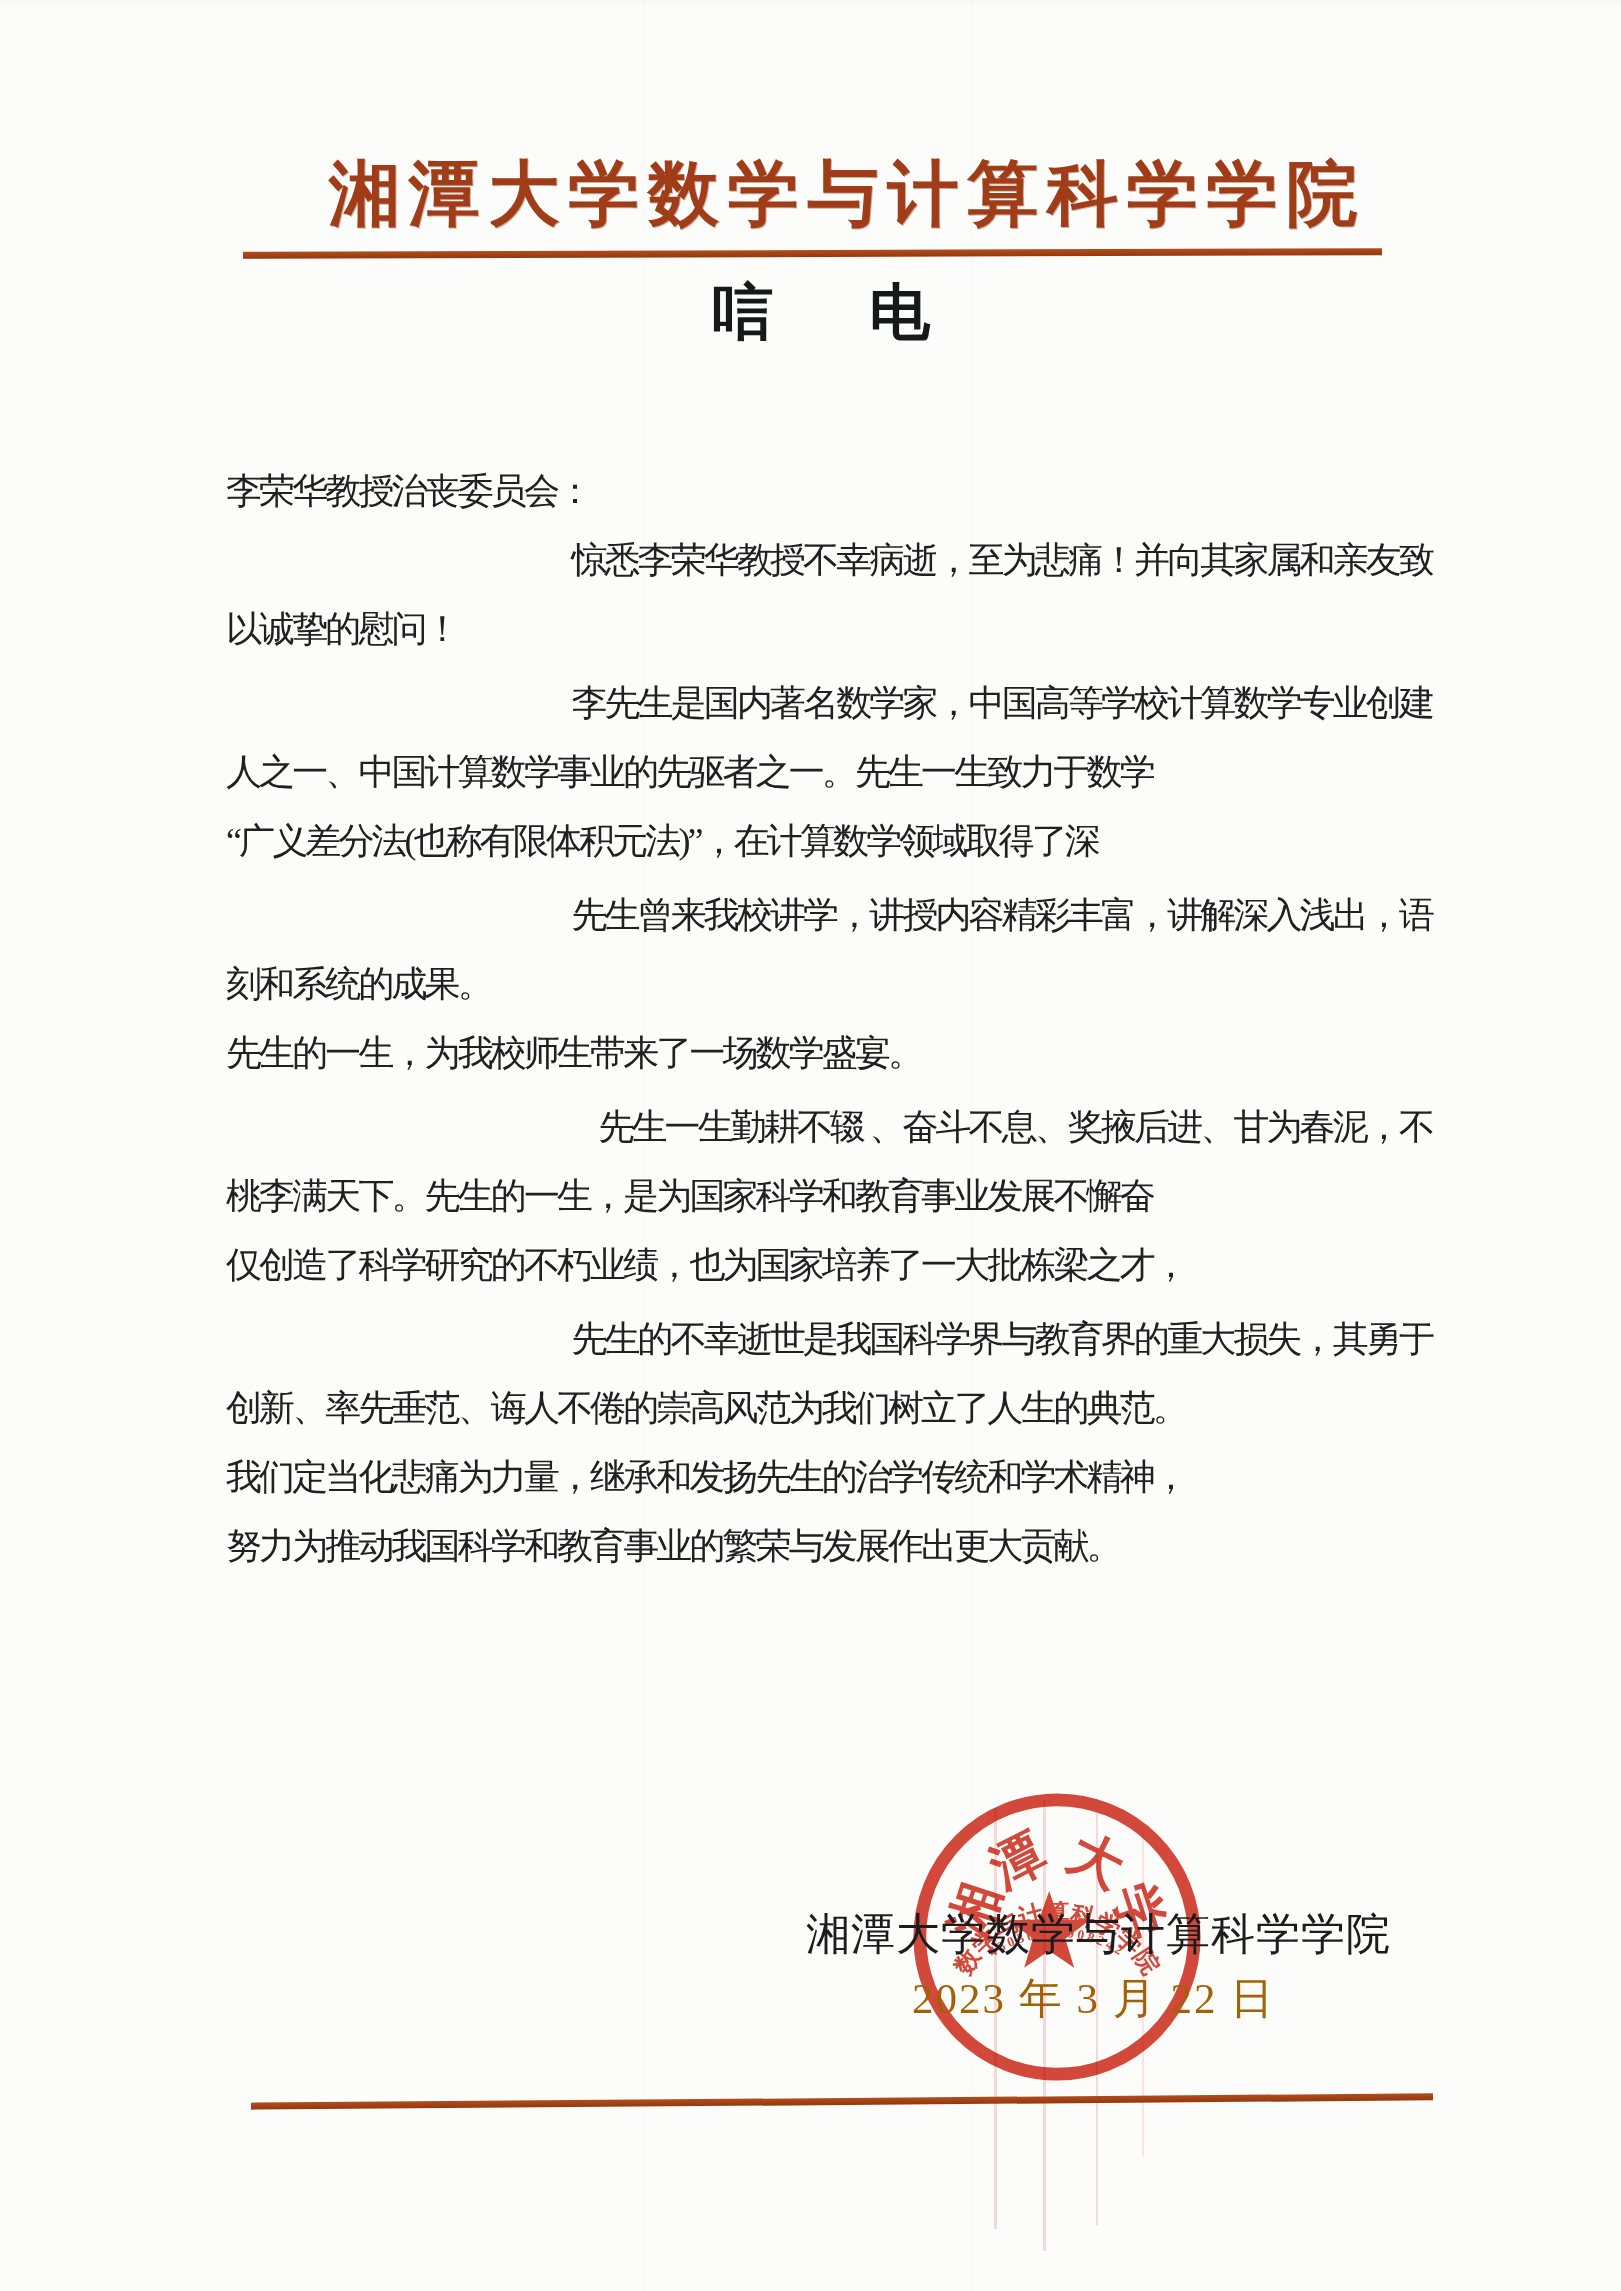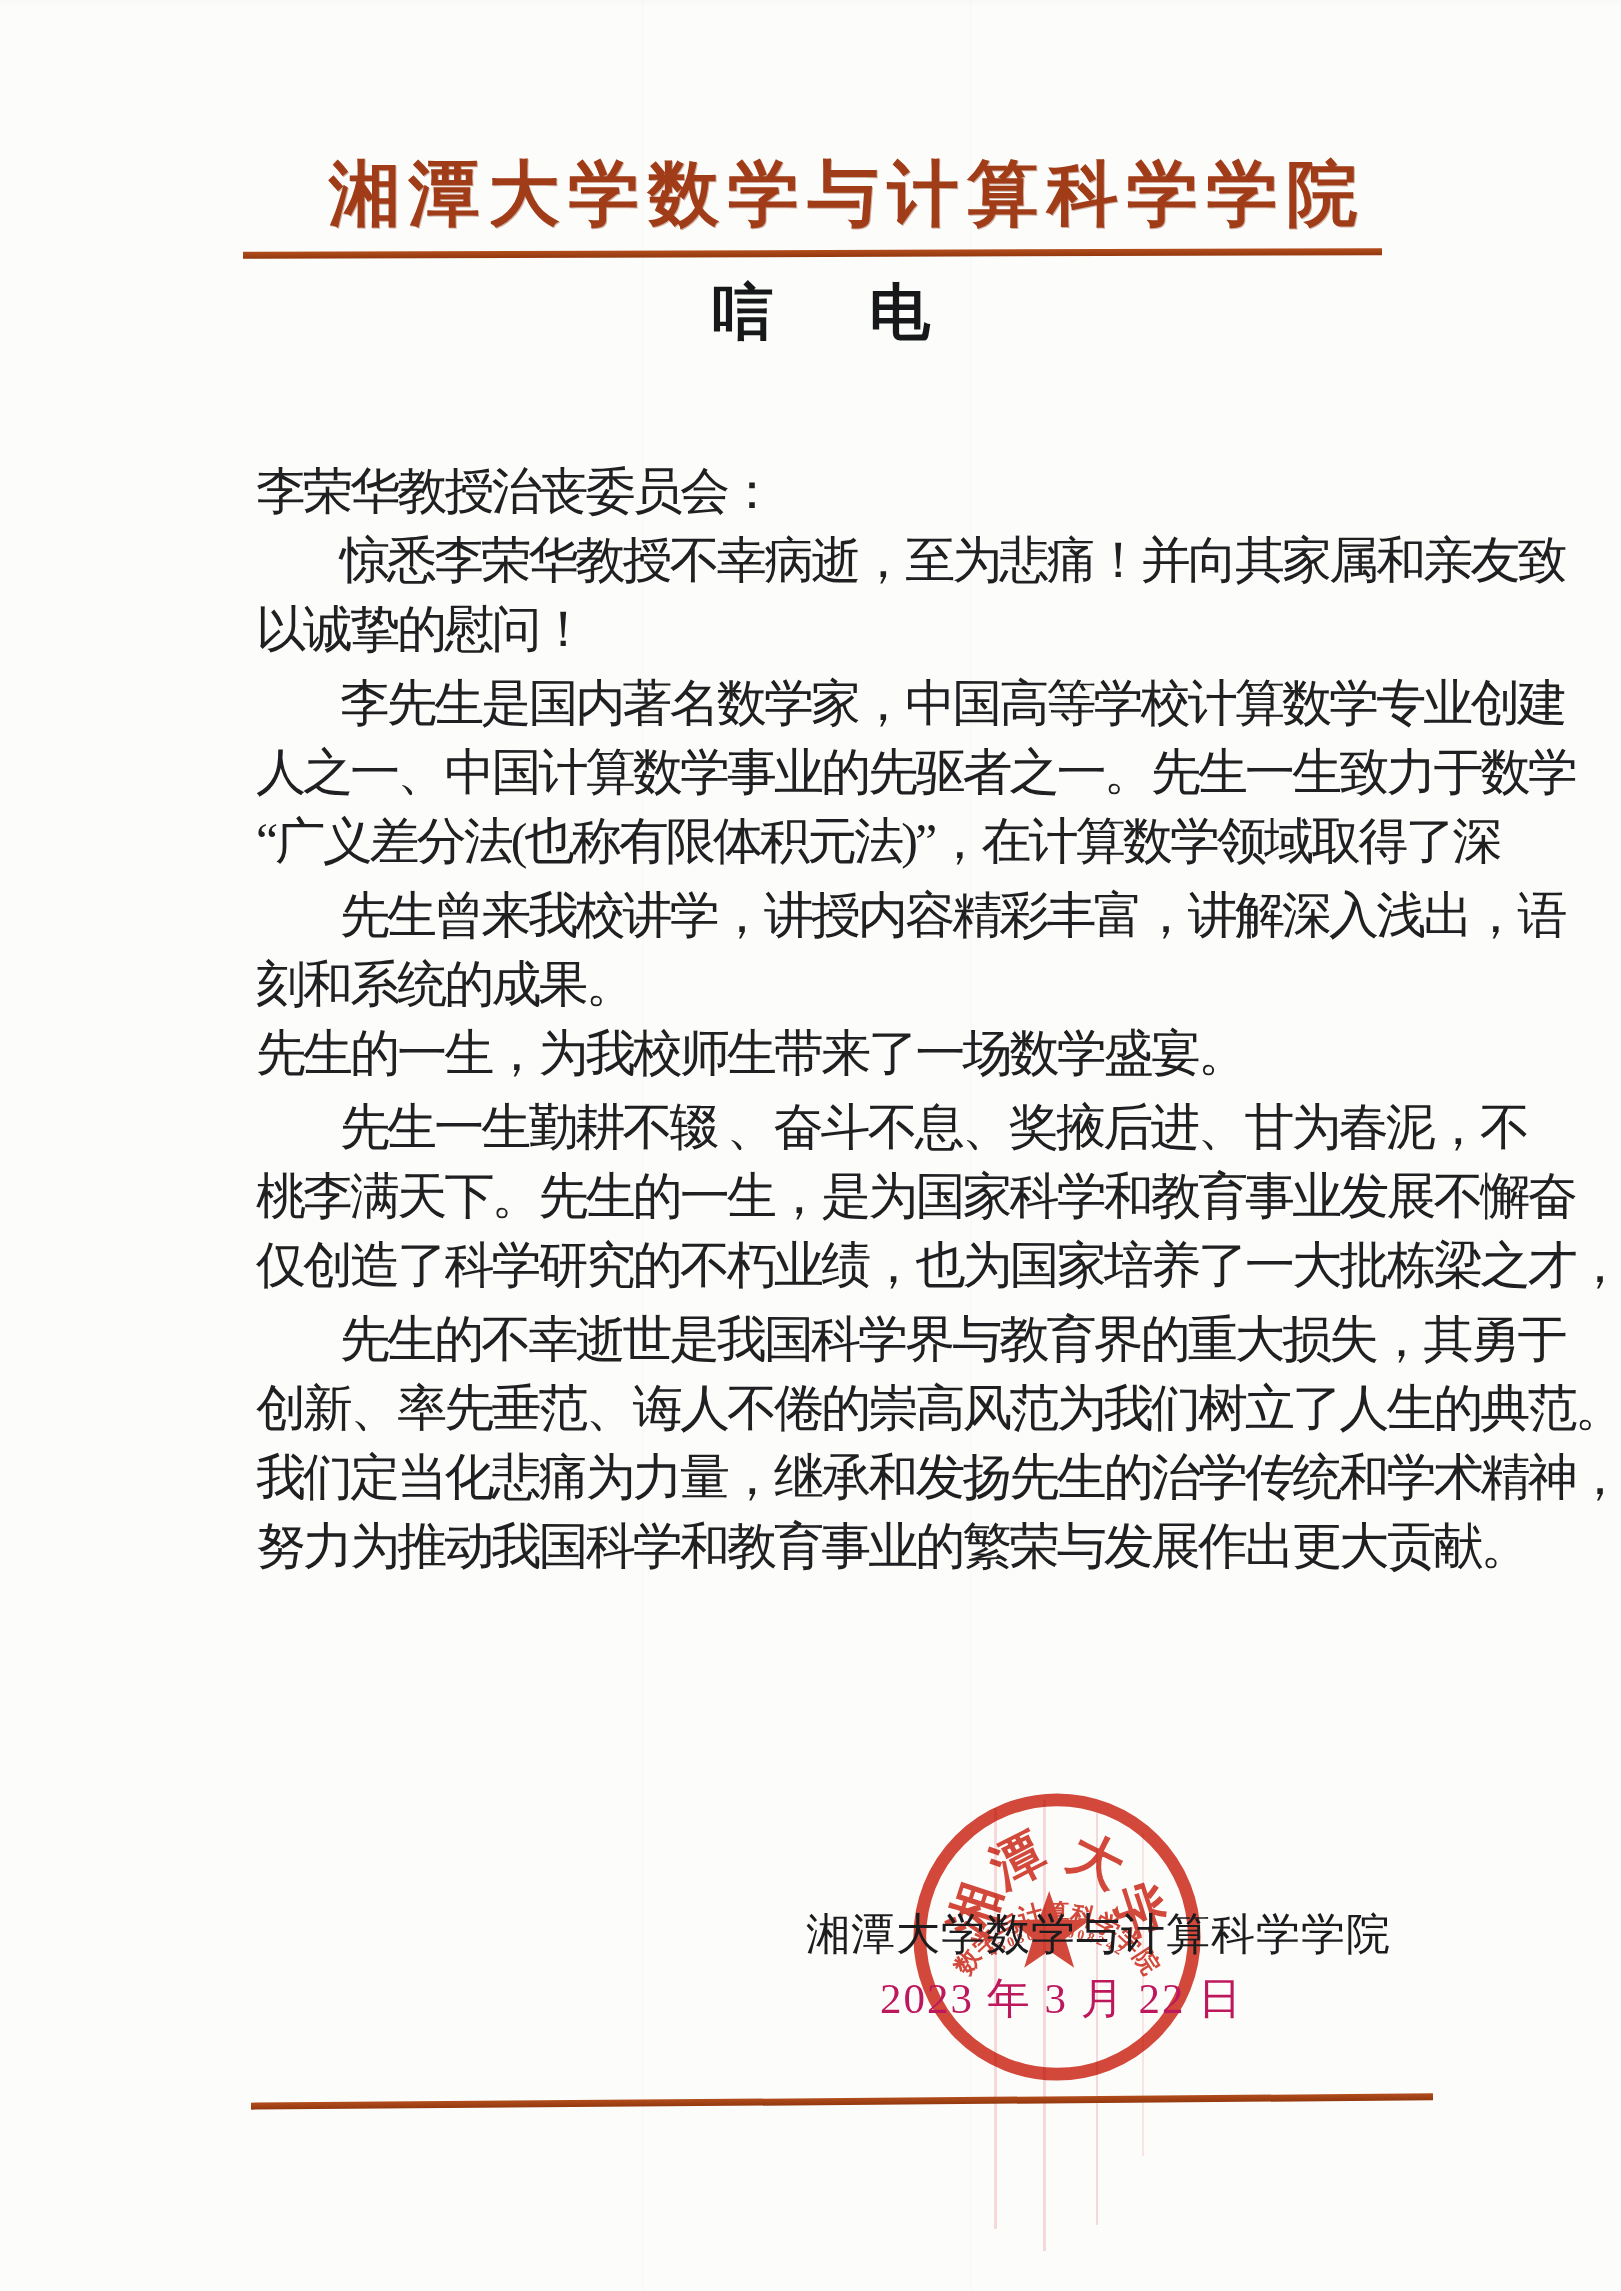--- a/index.html
+++ b/index.html
@@ -28,35 +28,35 @@
     transform:rotate(-0.18deg);
   }
   .doc-title{
     position:absolute;top:282px;left:0;width:1621px;
     display:flex;justify-content:center;gap:96px;
     transform:translateX(10.8px);
     font-size:61px;font-weight:bold;color:#17181a;
   }
   .doc-title span{line-height:1;}
   .body-text{
-    position:absolute;top:457px;left:256px;width:1206px;
-    font-size:50px;color:#202022;letter-spacing:-2.9px;
+    position:absolute;top:457px;left:226px;width:1206px;
+    font-size:36px;color:#202022;letter-spacing:-2.9px;
     white-space:nowrap;
   }
   .bodyline{height:69px;line-height:69px;}
   .bodyline.indent{padding-left:84px;text-align:right;}
   .bodyline.para{margin-top:4.9px;}
   .signature{
     position:absolute;top:1905px;left:806px;
     font-size:44px;color:#1c1c1e;letter-spacing:1px;white-space:nowrap;
     z-index:3;
   }
   .sign-date{
-    position:absolute;top:1970px;left:880px;
-    font-size:43px;color:#be185d;letter-spacing:2px;white-space:nowrap;
+    position:absolute;top:1970px;left:912px;
+    font-size:43px;color:#a16207;letter-spacing:2px;white-space:nowrap;
     z-index:3;
   }
   .foot-rule{
     position:absolute;top:2098px;left:251px;width:1182px;height:6.9px;
     background:linear-gradient(180deg,#b24d1c,#93380f);
     transform:rotate(-0.45deg);
     z-index:4;
   }
   .seal{
     position:absolute;top:1790px;left:910px;width:294px;height:294px;

